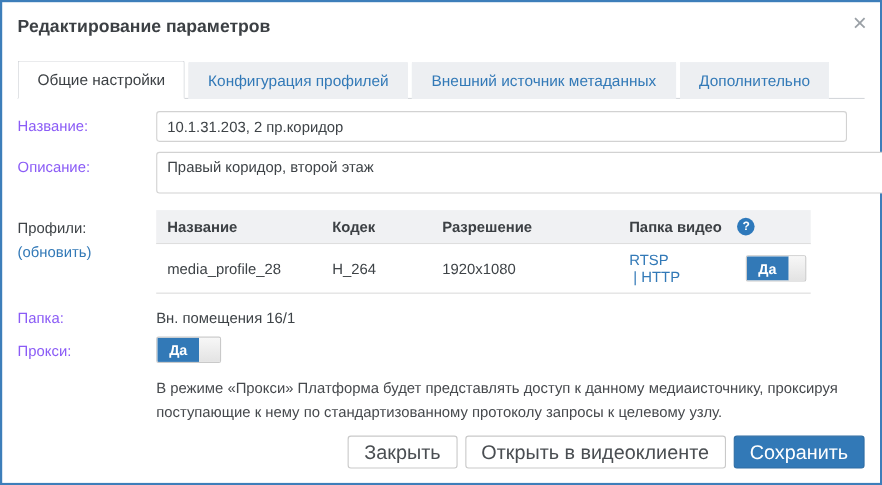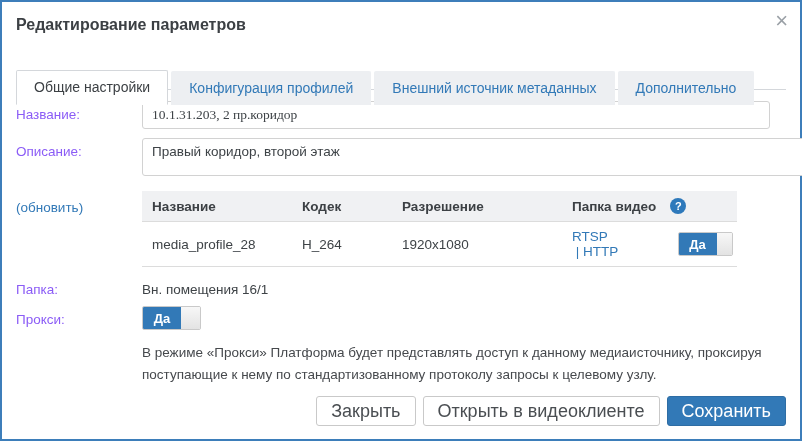--- a/index.html
+++ b/index.html
@@ -28,36 +28,36 @@
     display: flex; align-items: flex-end;
     margin: 20px 14px 0 14px;
     border-bottom: 1px solid #d4d7db;
   }
   .tab {
     font-size: 14px; padding: 8px 17px 9px 17px;
     margin-right: 3px; cursor: pointer;
     background: #edeff2; color: #3279b7;
     border: 1px solid #edeff2; border-bottom: none;
     border-radius: 2px 2px 0 0;
-    position: relative; top: 16px;
+    position: relative; top: 1px;
   }
   .tab.active {
     background: #fff; color: #3c4044;
     border: 1px solid #d4d7db; border-bottom: 1px solid #fff;
   }
   
   .dialog-body { padding: 11px 14px 0 14px; font-size: 13.5px; }
   .form-row { display: flex; margin-bottom: 9px; }
   .form-label { width: 126px; flex: 0 0 126px; padding-top: 6px; color: #8b5cf6; }
   .field-col { flex: 1; }
   .text-input {
     width: 628px; height: 28px;
     border: 1px solid #d2d2d2; border-radius: 3px;
     padding: 0 9px; font-size: 13.5px; color: #3e4347;
-    font-family: Liberation Serif, serif;
+    font-family: Liberation Sans, sans-serif;
     outline: none;
   }
   .textarea-input {
     width: 700px; height: 38px;
     border: 1px solid #d2d2d2; border-radius: 3px;
     padding: 5px 9px; font-size: 13.5px; color: #3e4347;
     font-family: "Liberation Sans", sans-serif;
     resize: none; outline: none;
   }
   .link { color: #3279b7; text-decoration: none; cursor: pointer; }
@@ -142,20 +142,21 @@
 
     <div class="form-row">
       <div class="form-label">Описание:</div>
       <div class="field-col">
         <textarea class="textarea-input" style="">Правый коридор, второй этаж</textarea>
       </div>
     </div>
 
     <div class="form-row profiles-row">
       <div class="profiles-label-col">
+        <div>Профили:</div>
         <a class="link">(обновить)</a>
       </div>
       <div class="field-col">
         <div class="ptable">
           <div class="ptable-header">
             <div class="pcell c1">Название</div>
             <div class="pcell c2">Кодек</div>
             <div class="pcell c3">Разрешение</div>
             <div class="pcell c4">
               <span>Папка видео</span>

